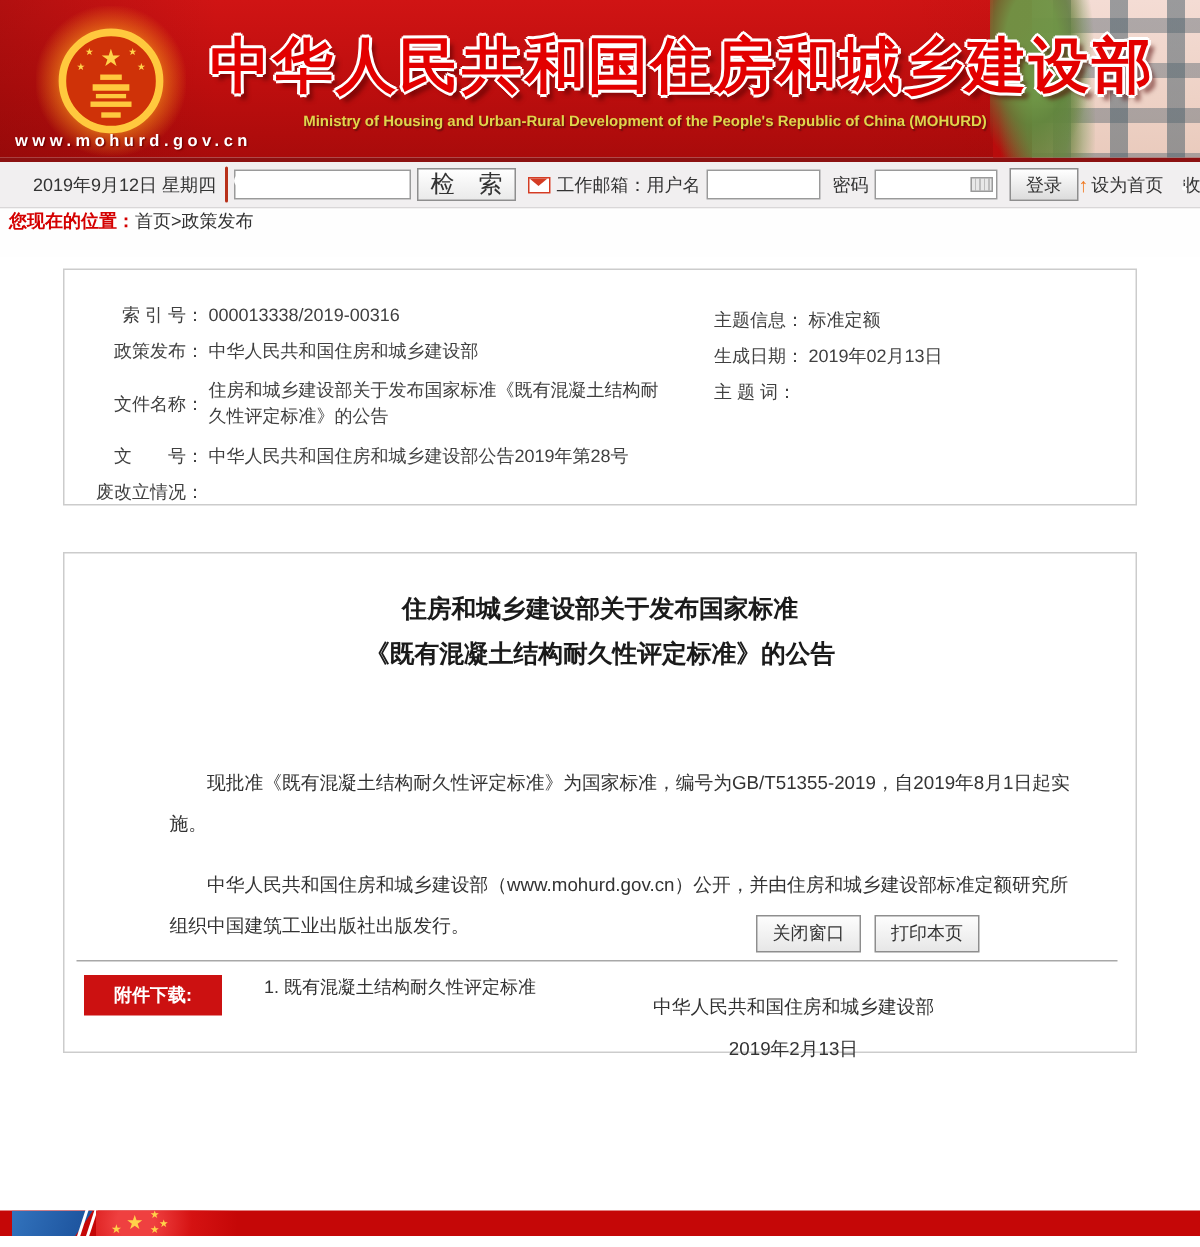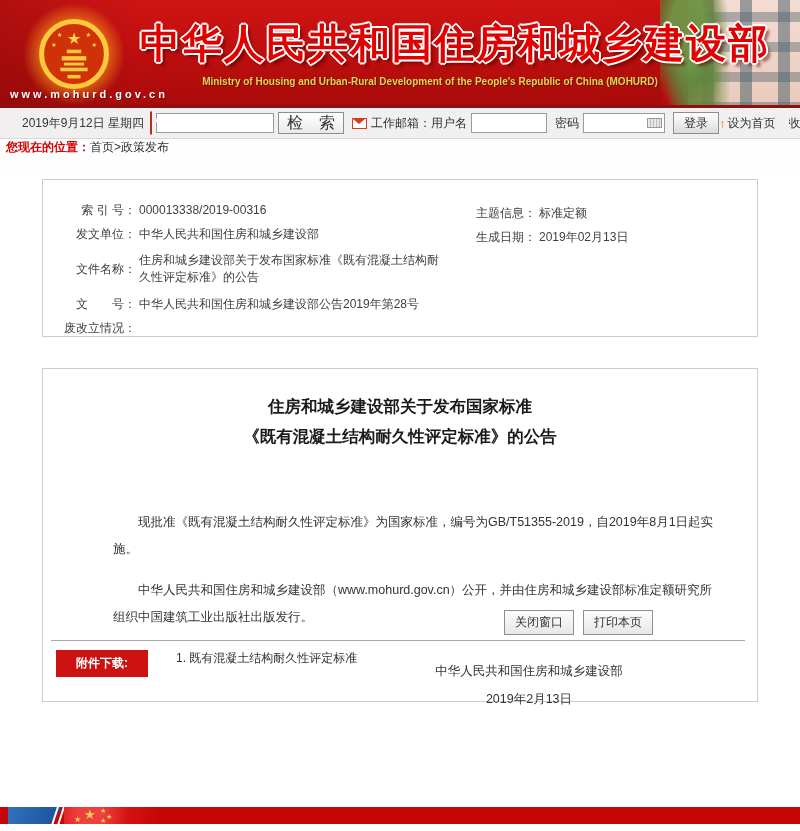--- a/index.html
+++ b/index.html
@@ -179,21 +179,21 @@
   <span class="crumb-path">首页&gt;政策发布</span>
 </div>
 
 <div class="meta-box">
   <div class="meta-left">
     <div class="meta-row">
       <span class="meta-label">索 引 号：</span>
       <span class="meta-value">000013338/2019-00316</span>
     </div>
     <div class="meta-row">
-      <span class="meta-label">发文单位：</span>
+      <span class="meta-label">政策发布：</span>
       <span class="meta-value">中华人民共和国住房和城乡建设部</span>
     </div>
     <div class="meta-row tall">
       <span class="meta-label">文件名称：</span>
       <span class="meta-value">住房和城乡建设部关于发布国家标准《既有混凝土结构耐久性评定标准》的公告</span>
     </div>
     <div class="meta-row">
       <span class="meta-label">文　　号：</span>
       <span class="meta-value">中华人民共和国住房和城乡建设部公告2019年第28号</span>
     </div>
@@ -203,20 +203,24 @@
     </div>
   </div>
   <div class="meta-right">
     <div class="meta-row-r">
       <span class="meta-label-r">主题信息：</span>
       <span class="meta-value-r">标准定额</span>
     </div>
     <div class="meta-row-r">
       <span class="meta-label-r">生成日期：</span>
       <span class="meta-value-r">2019年02月13日</span>
+    </div>
+    <div class="meta-row-r">
+      <span class="meta-label-r">主 题 词：</span>
+      <span class="meta-value-r"></span>
     </div>
   </div>
 </div>
 
 <div class="article-box">
   <div class="article-title">
     <div>住房和城乡建设部关于发布国家标准</div>
     <div>《既有混凝土结构耐久性评定标准》的公告</div>
   </div>
   <div class="article-body">

